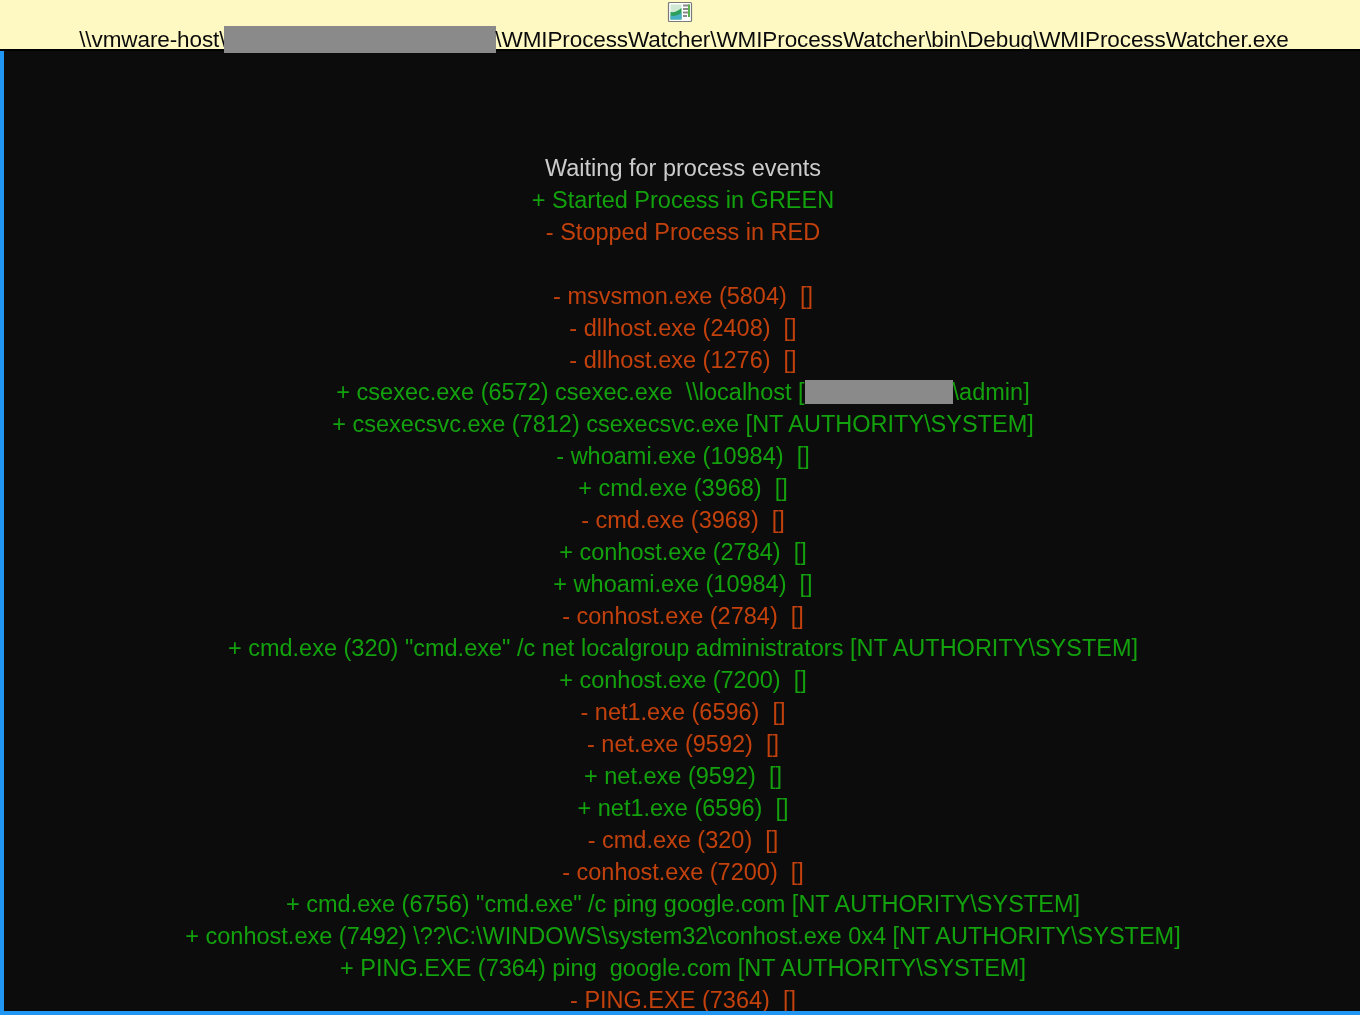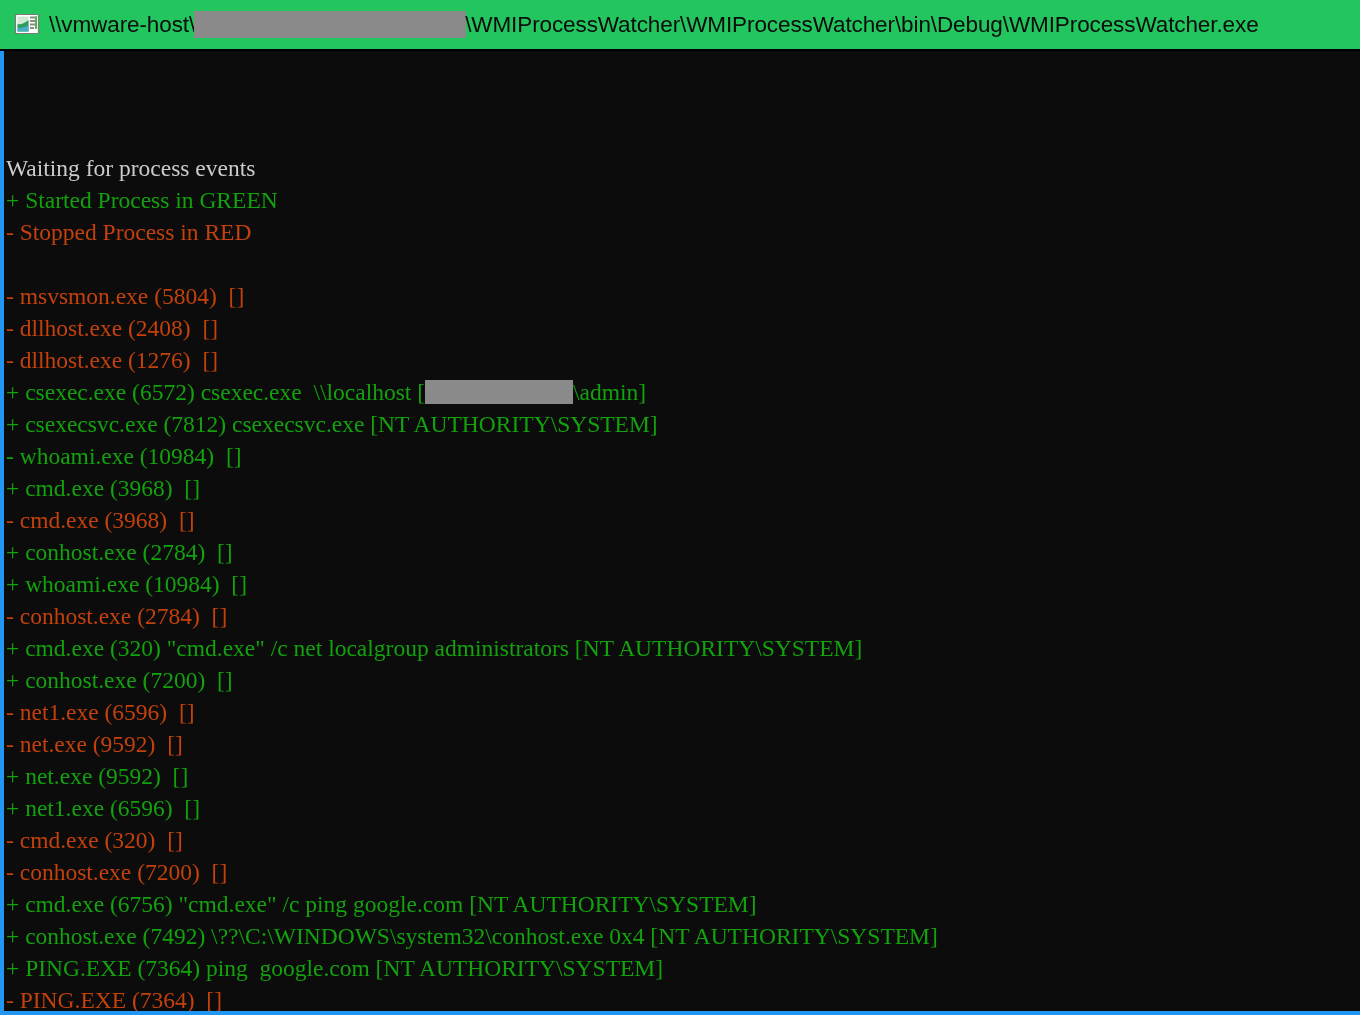--- a/index.html
+++ b/index.html
@@ -23,28 +23,29 @@
     box-sizing: border-box;
     background: #0c0c0c;
     display: flex;
     flex-direction: column;
   }
 
   
   .titlebar {
     height: 51px;
     min-height: 51px;
-    background: #22c55e;
+    background: #fef9c3;
     border-bottom: 2px solid #000000;
     display: flex;
     align-items: center;
     padding: 0 6px 0 14px;
     box-sizing: border-box;
     position: relative;
     z-index: 3;
+    flex-direction: column;
   }
   .titlebar-icon {
     width: 26px;
     height: 26px;
     min-width: 26px;
     margin-right: 9px;
     position: relative;
     display: block;
   }
   .title-text {
@@ -75,25 +76,26 @@
     border-bottom: 4px solid #2196f3;
     box-sizing: border-box;
     overflow: hidden;
     padding: 0;
   }
   .console-lines {
     position: absolute;
     left: 0;
     top: 5px;
     right: 0;
-    font-family: Liberation Serif, serif;
+    font-family: Liberation Sans, sans-serif;
     font-size: 23.5px;
     line-height: 32px;
     white-space: pre;
     letter-spacing: 0px;
+    text-align: center;
   }
   .line {
     height: 32px;
     padding-left: 2px;
     white-space: pre;
     overflow: hidden;
   }
   .c-white  { color: #cccccc; }
   .c-green  { color: #13a10e; }
   .c-red    { color: #c2410c; }

